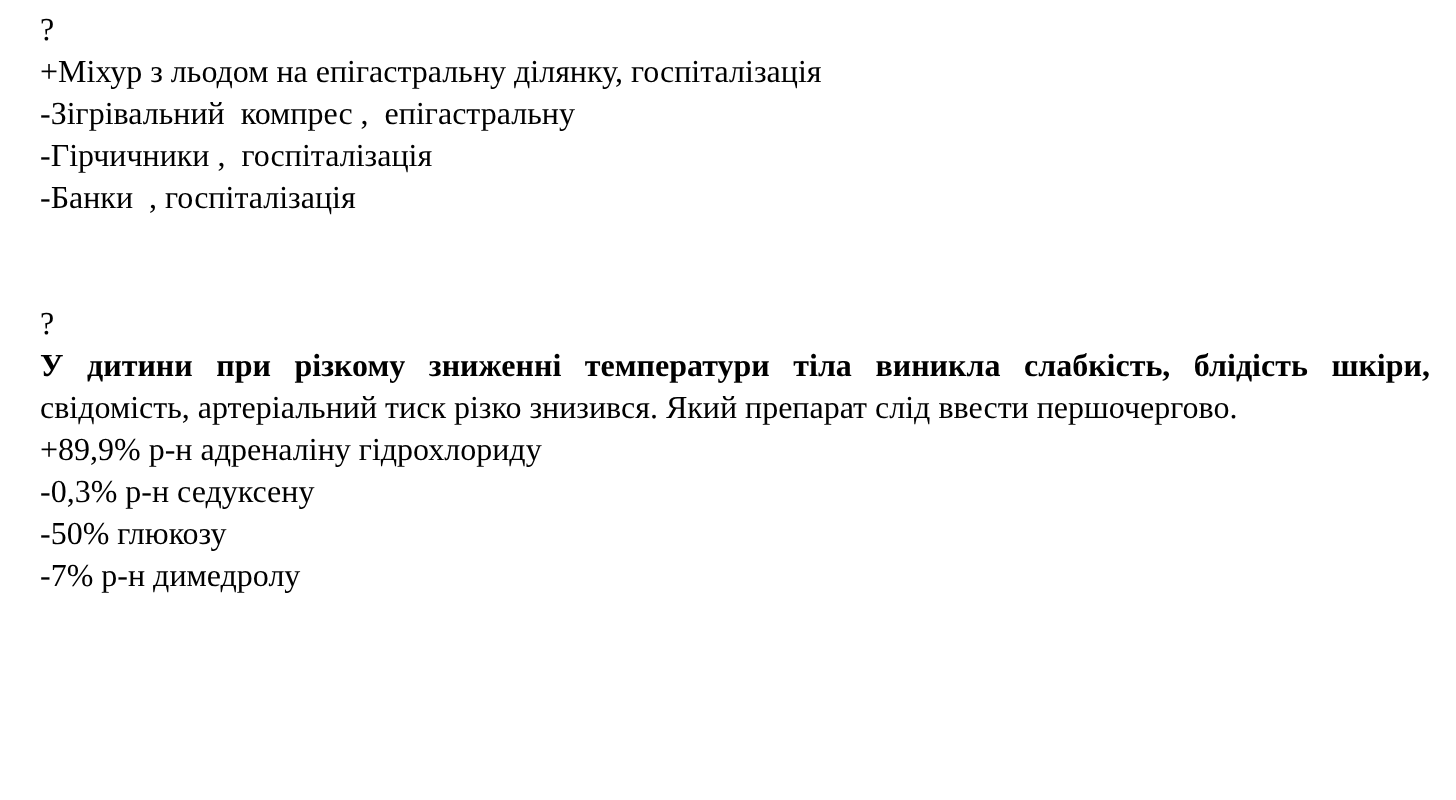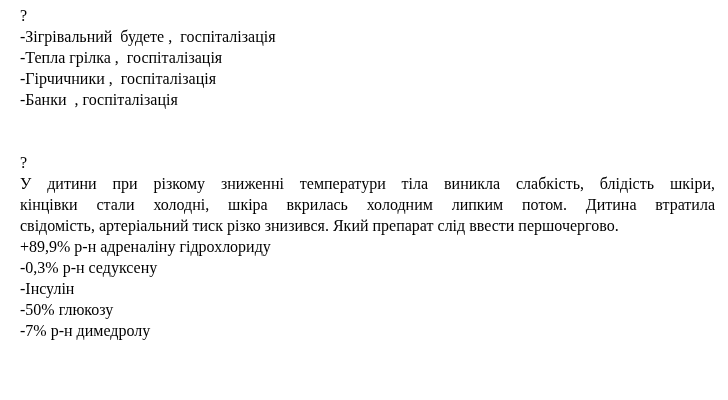--- a/index.html
+++ b/index.html
@@ -21,45 +21,44 @@
     overflow: hidden;
   }
   .line {
     min-height: 21px;
     white-space: pre-wrap;
   }
   .q2-just {
     text-align: justify;
     text-align-last: justify;
     white-space: normal;
+    font-weight: bold;
   }
   .block-gap {
     height: 42px;
   }
 </style>
 </head>
 <body>
 
 <div class="page">
 
   <section>
     <div class="line">?</div>
-    <div class="line">-Зігрівальний  будете ,  госпіталізація</div>
-    <div class="line">-Тепла грілка ,  госпіталізація</div>
+    <div class="line">+Міхур з льодом на епігастральну ділянку, госпіталізація</div>
+    <div class="line">-Зігрівальний  компрес ,  епігастральну</div>
     <div class="line">-Гірчичники ,  госпіталізація</div>
     <div class="line">-Банки  , госпіталізація</div>
   </section>
 
   <div class="block-gap"></div>
 
   <section>
     <div class="line">?</div>
     <div class="line q2-just">У дитини при різкому зниженні температури тіла виникла слабкість, блідість шкіри,</div>
-    <div class="line q2-just">кінцівки стали холодні, шкіра вкрилась холодним липким потом. Дитина втратила</div>
     <div class="line">свідомість, артеріальний тиск різко знизився. Який препарат слід ввести першочергово.</div>
     <div class="line">+89,9% р-н адреналіну гідрохлориду</div>
     <div class="line">-0,3% р-н седуксену</div>
-    <div class="line">-Інсулін</div>
     <div class="line">-50% глюкозу</div>
     <div class="line">-7% р-н димедролу</div>
   </section>
 
 </div>
 
 </body></html>

